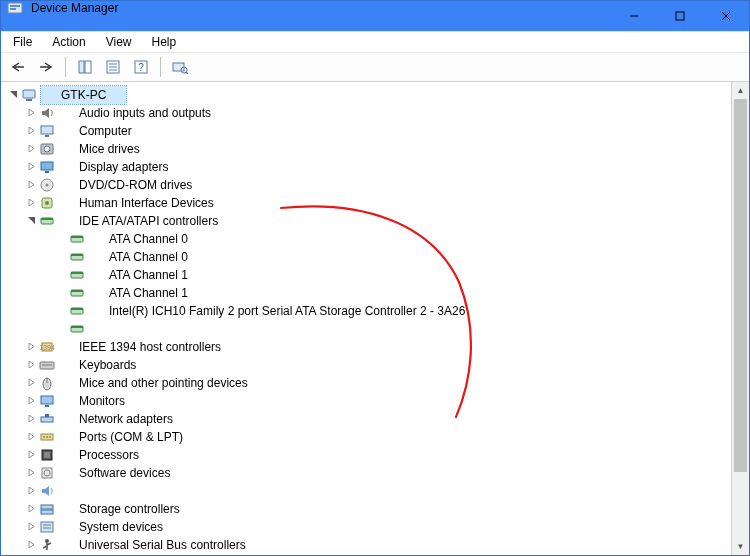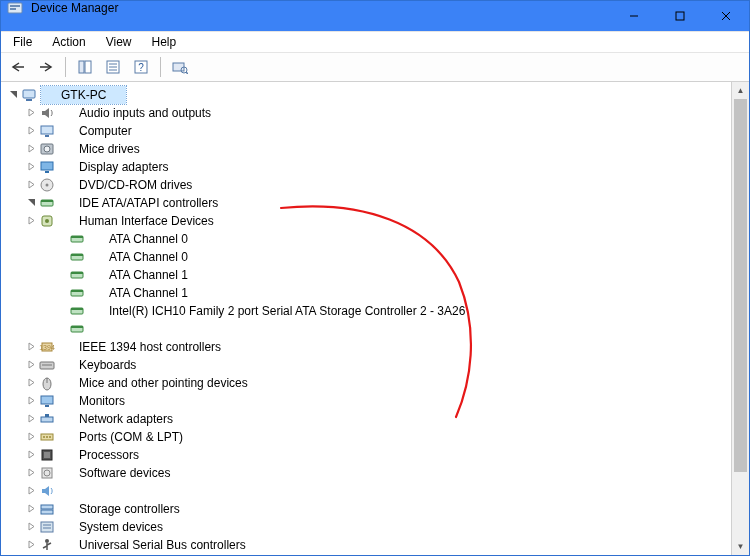--- a/index.html
+++ b/index.html
@@ -329,45 +329,45 @@
               <circle cx="8" cy="8" r="6" fill="#e8e8e8" stroke="#888"></circle>
               <circle cx="8" cy="8" r="1.5" fill="#888"></circle>
             </svg>
           </span>
           <span class="label">DVD/CD-ROM drives</span>
         </div>
         <div class="node">
           <span class="indent" style="width:20px"></span>
           <span class="toggle">
             <svg width="9" height="9">
+              <path d="M2 1 L7 4.5 L2 8 Z" fill="none" stroke="#969696"></path>
+            </svg>
+          </span>
+          <span class="icon">
+            <svg width="16" height="16" viewBox="0 0 16 16">
+              <rect x="3" y="3" width="10" height="10" rx="2" fill="#d6e4bc" stroke="#6c8a3a"></rect>
+              <circle cx="8" cy="8" r="2" fill="#6c8a3a"></circle>
+            </svg>
+          </span>
+          <span class="label">Human Interface Devices</span>
+        </div>
+        <div class="node">
+          <span class="indent" style="width:20px"></span>
+          <span class="toggle">
+            <svg width="9" height="9">
               <path d="M1 1 L8 1 L1 8 Z" transform="rotate(90 4.5 4.5)" fill="#595959"></path>
             </svg>
           </span>
           <span class="icon">
             <svg width="16" height="16" viewBox="0 0 16 16">
               <rect x="2" y="5" width="12" height="6" rx="1" fill="#bfe2c2" stroke="#3c8a42"></rect>
               <rect x="2" y="5" width="12" height="2" fill="#3c8a42"></rect>
             </svg>
           </span>
           <span class="label">IDE ATA/ATAPI controllers</span>
-        </div>
-        <div class="node">
-          <span class="indent" style="width:20px"></span>
-          <span class="toggle">
-            <svg width="9" height="9">
-              <path d="M2 1 L7 4.5 L2 8 Z" fill="none" stroke="#969696"></path>
-            </svg>
-          </span>
-          <span class="icon">
-            <svg width="16" height="16" viewBox="0 0 16 16">
-              <rect x="3" y="3" width="10" height="10" rx="2" fill="#d6e4bc" stroke="#6c8a3a"></rect>
-              <circle cx="8" cy="8" r="2" fill="#6c8a3a"></circle>
-            </svg>
-          </span>
-          <span class="label">Human Interface Devices</span>
         </div>
         <div class="node">
           <span class="indent" style="width:50px"></span>
           <span class="toggle"></span>
           <span class="icon">
             <svg width="16" height="16" viewBox="0 0 16 16">
               <rect x="2" y="5" width="12" height="6" rx="1" fill="#bfe2c2" stroke="#3c8a42"></rect>
               <rect x="2" y="5" width="12" height="2" fill="#3c8a42"></rect>
             </svg>
           </span>

